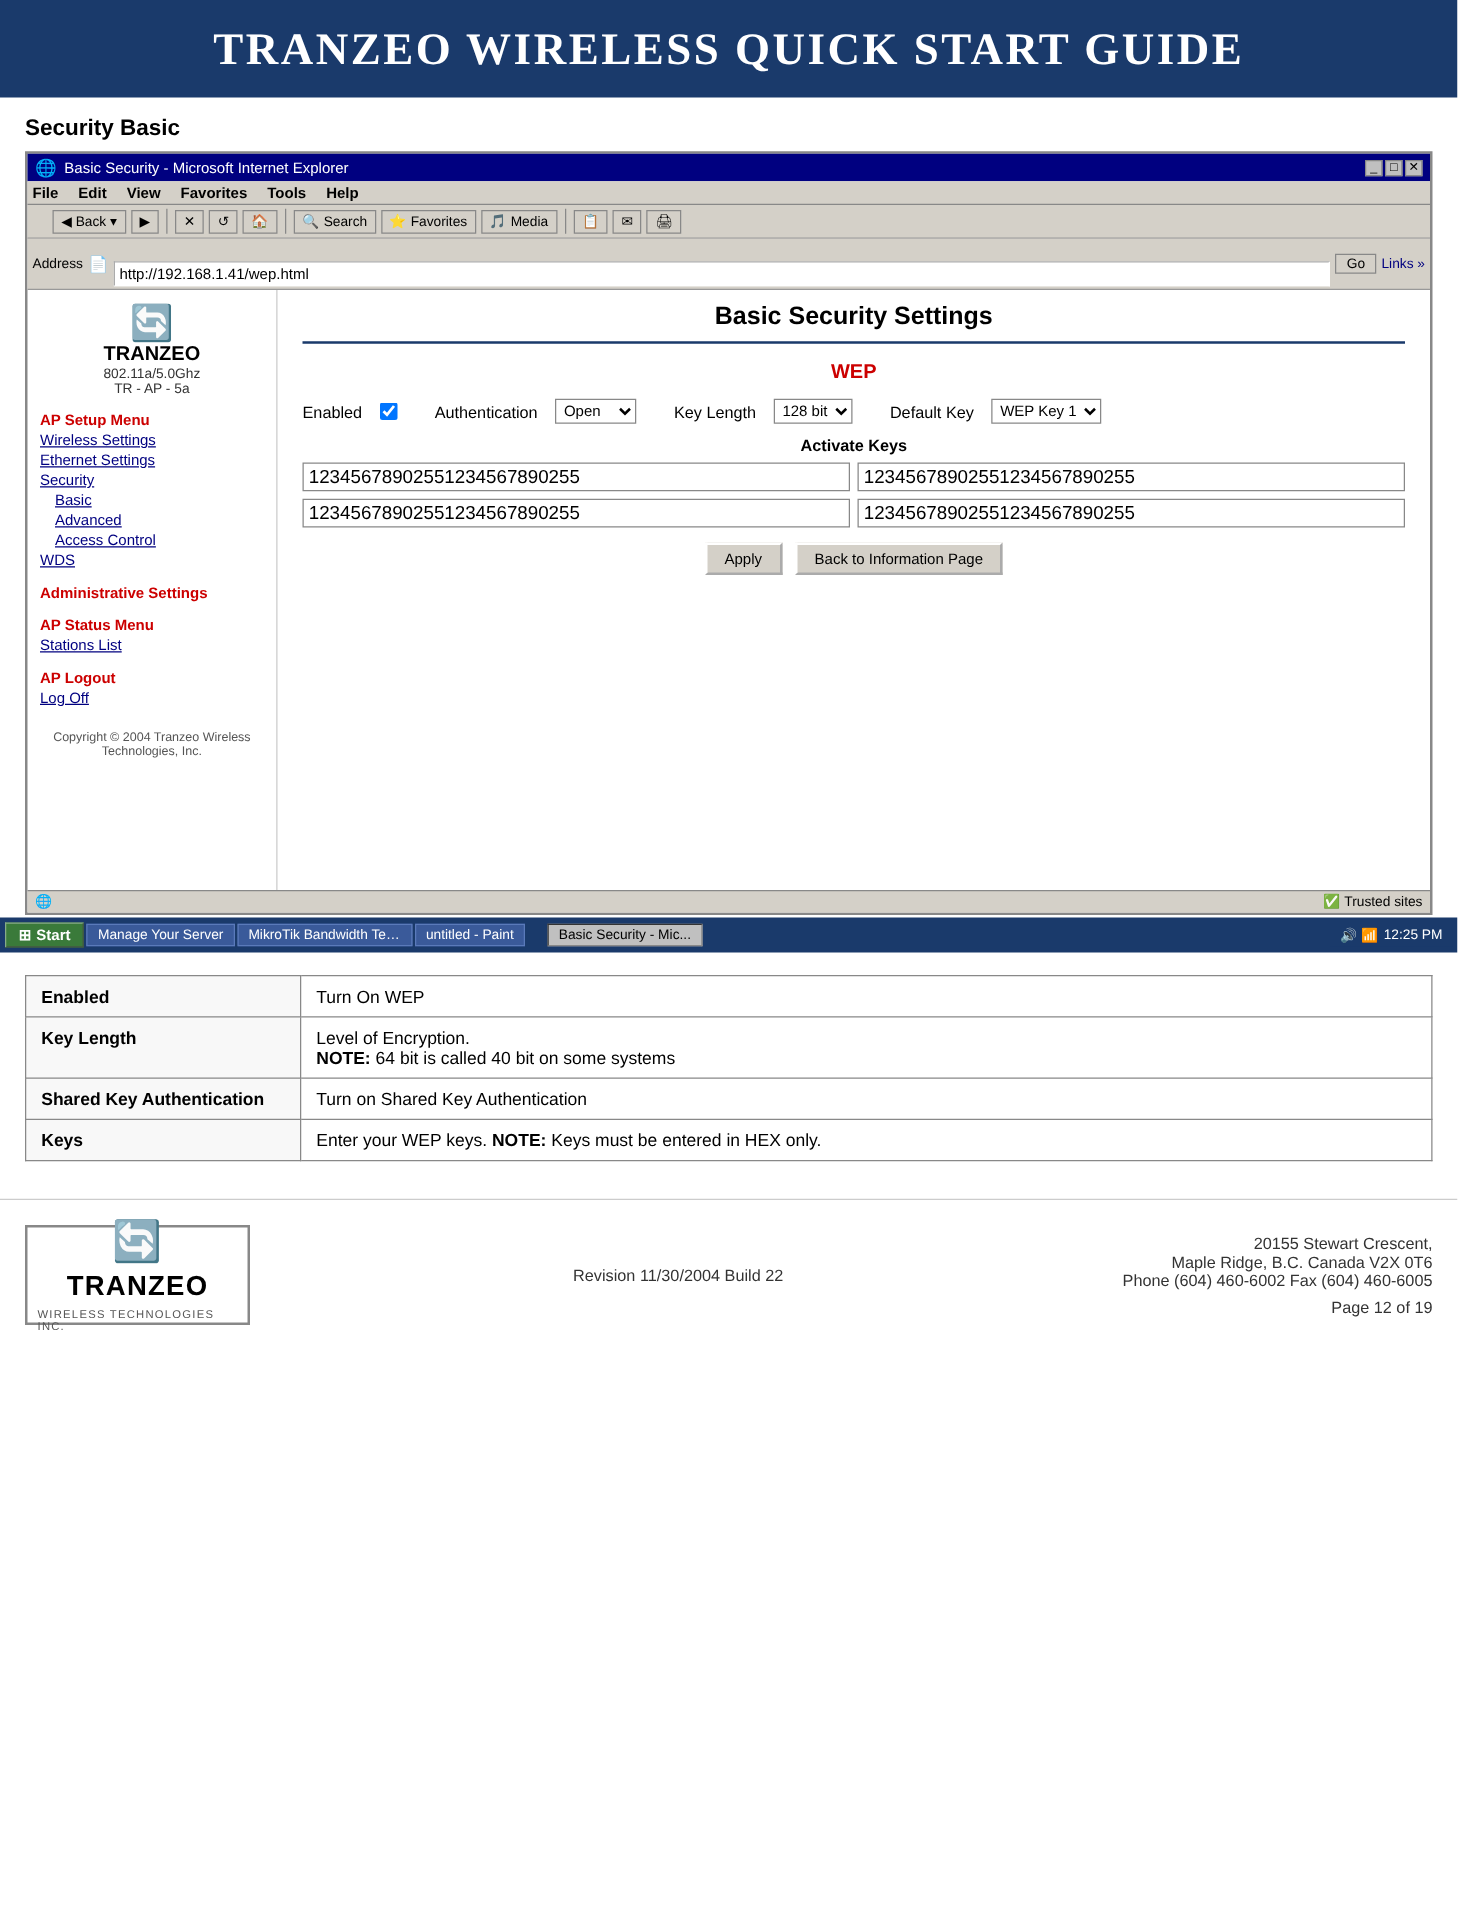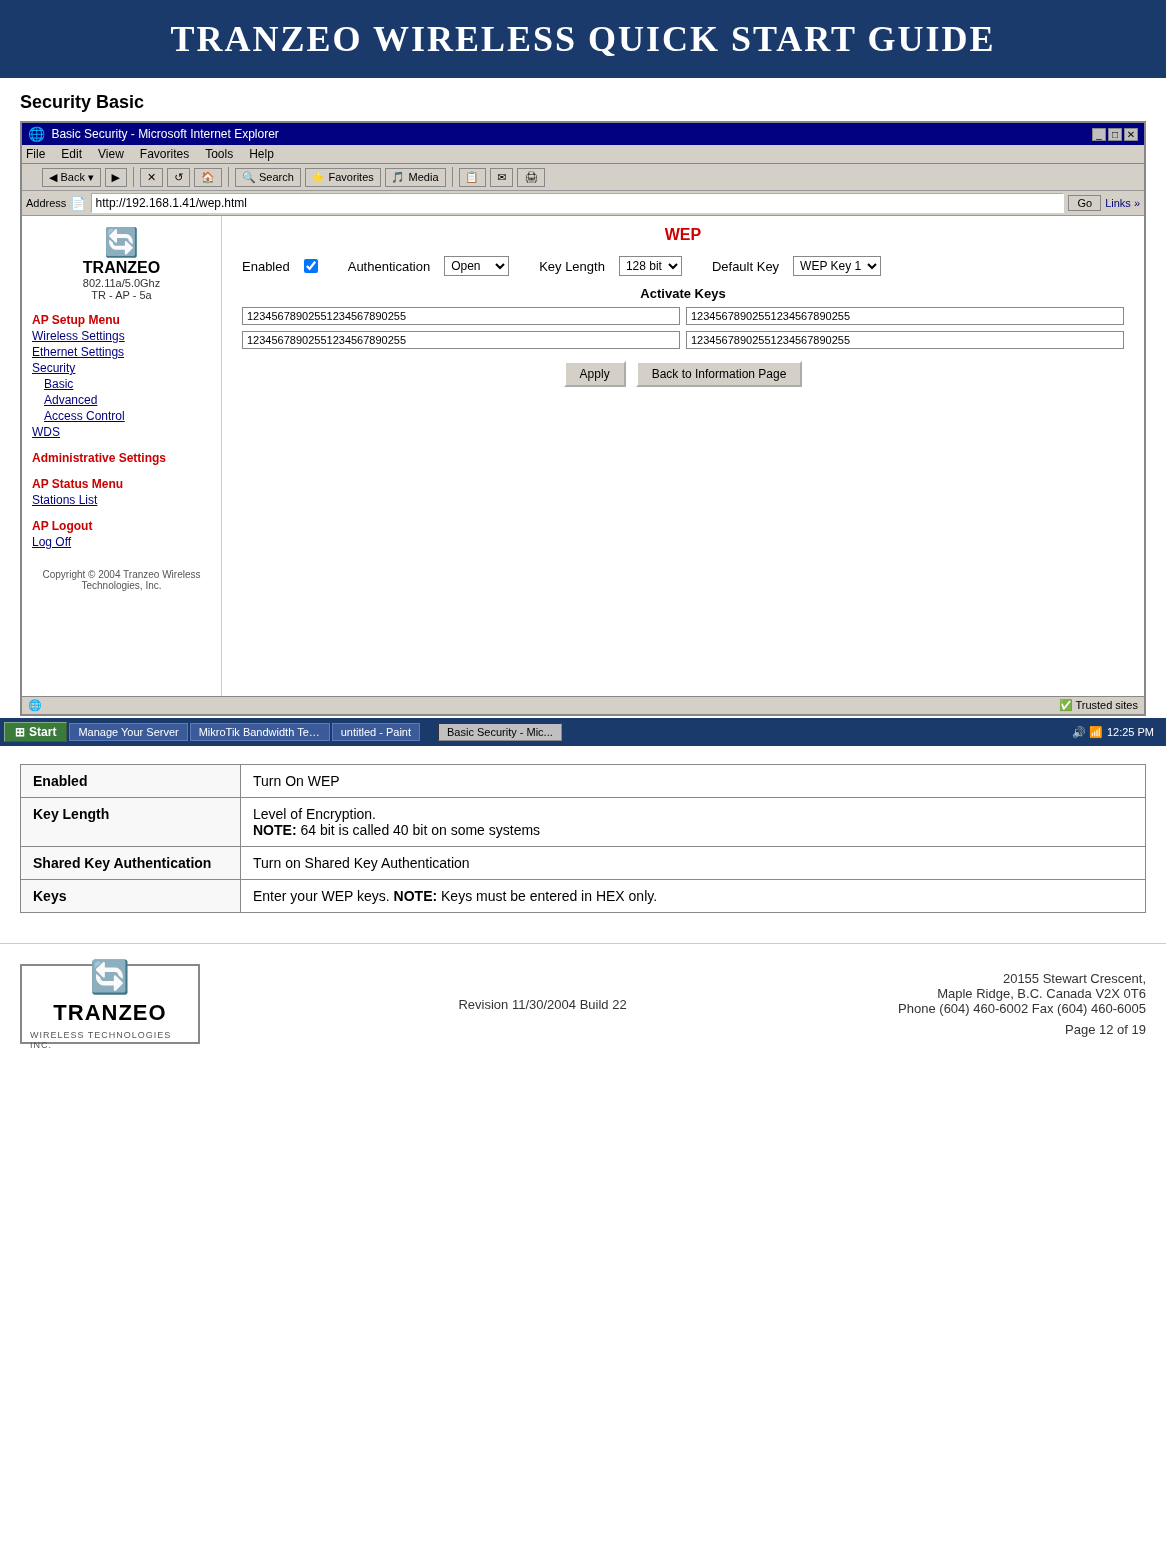--- a/index.html
+++ b/index.html
@@ -48,21 +48,21 @@
       background: #c0c0c0; border: 1px solid #888;
       font-size: 10px; text-align: center; line-height: 11px; color: #000;
       cursor: pointer;
     }
 
     .browser-menubar {
       background: #d4d0c8;
       border-bottom: 1px solid #888;
       font-size: 12px;
       padding: 2px 4px;
-      display: flex; gap: 16px;
+      display: flex; gap: 16px; font-weight: bold;
     }
     .browser-menubar span { cursor: pointer; }
 
     .browser-toolbar {
       background: #d4d0c8;
       border-bottom: 1px solid #999;
       padding: 3px 20px;
       display: flex; align-items: center; gap: 4px;
       font-size: 12px;
     }
@@ -84,20 +84,21 @@
       font-size: 12px;
     }
     .address-label { font-size: 11px; }
     .address-input {
       flex: 1;
       border: 1px inset #fff;
       background: #fff;
       padding: 1px 4px;
       font-size: 12px;
       height: 20px;
+      margin-top: 16px;
     }
     .address-go {
       background: #d4d0c8;
       border: 1px solid #888;
       padding: 1px 8px;
       font-size: 11px;
       cursor: pointer;
     }
     .address-links {
       font-size: 11px;
@@ -206,21 +207,21 @@
 
     .keys-grid {
       display: grid;
       grid-template-columns: 1fr 1fr;
       gap: 6px;
       margin-bottom: 12px;
     }
     .key-input {
       border: 1px solid #888;
       padding: 2px 4px;
-      font-size: 11px;
+      font-size: 15px;
       width: 100%;
       background: #fff;
     }
 
     .action-buttons {
       display: flex;
       gap: 10px;
       align-items: center;
       justify-content: center;
       margin-top: 8px;
@@ -457,20 +458,21 @@
 
       <div class="sidebar-section">
         <div class="sidebar-section-title">AP Logout</div>
         <a class="sidebar-link">Log Off</a>
       </div>
 
       <div class="sidebar-copyright">Copyright © 2004 Tranzeo Wireless Technologies, Inc.</div>
     </div>
 
     <div class="browser-main">
+      <div class="main-heading">Basic Security Settings</div>
 
       <div class="wep-section-title">WEP</div>
 
       <div class="wep-row">
         <span class="wep-label">Enabled</span>
         <input type="checkbox" class="wep-checkbox" checked="" style="">
 
         <span style="margin-left:16px;" class="wep-label">Authentication</span>
         <select class="wep-select">
           <option>Open</option>

